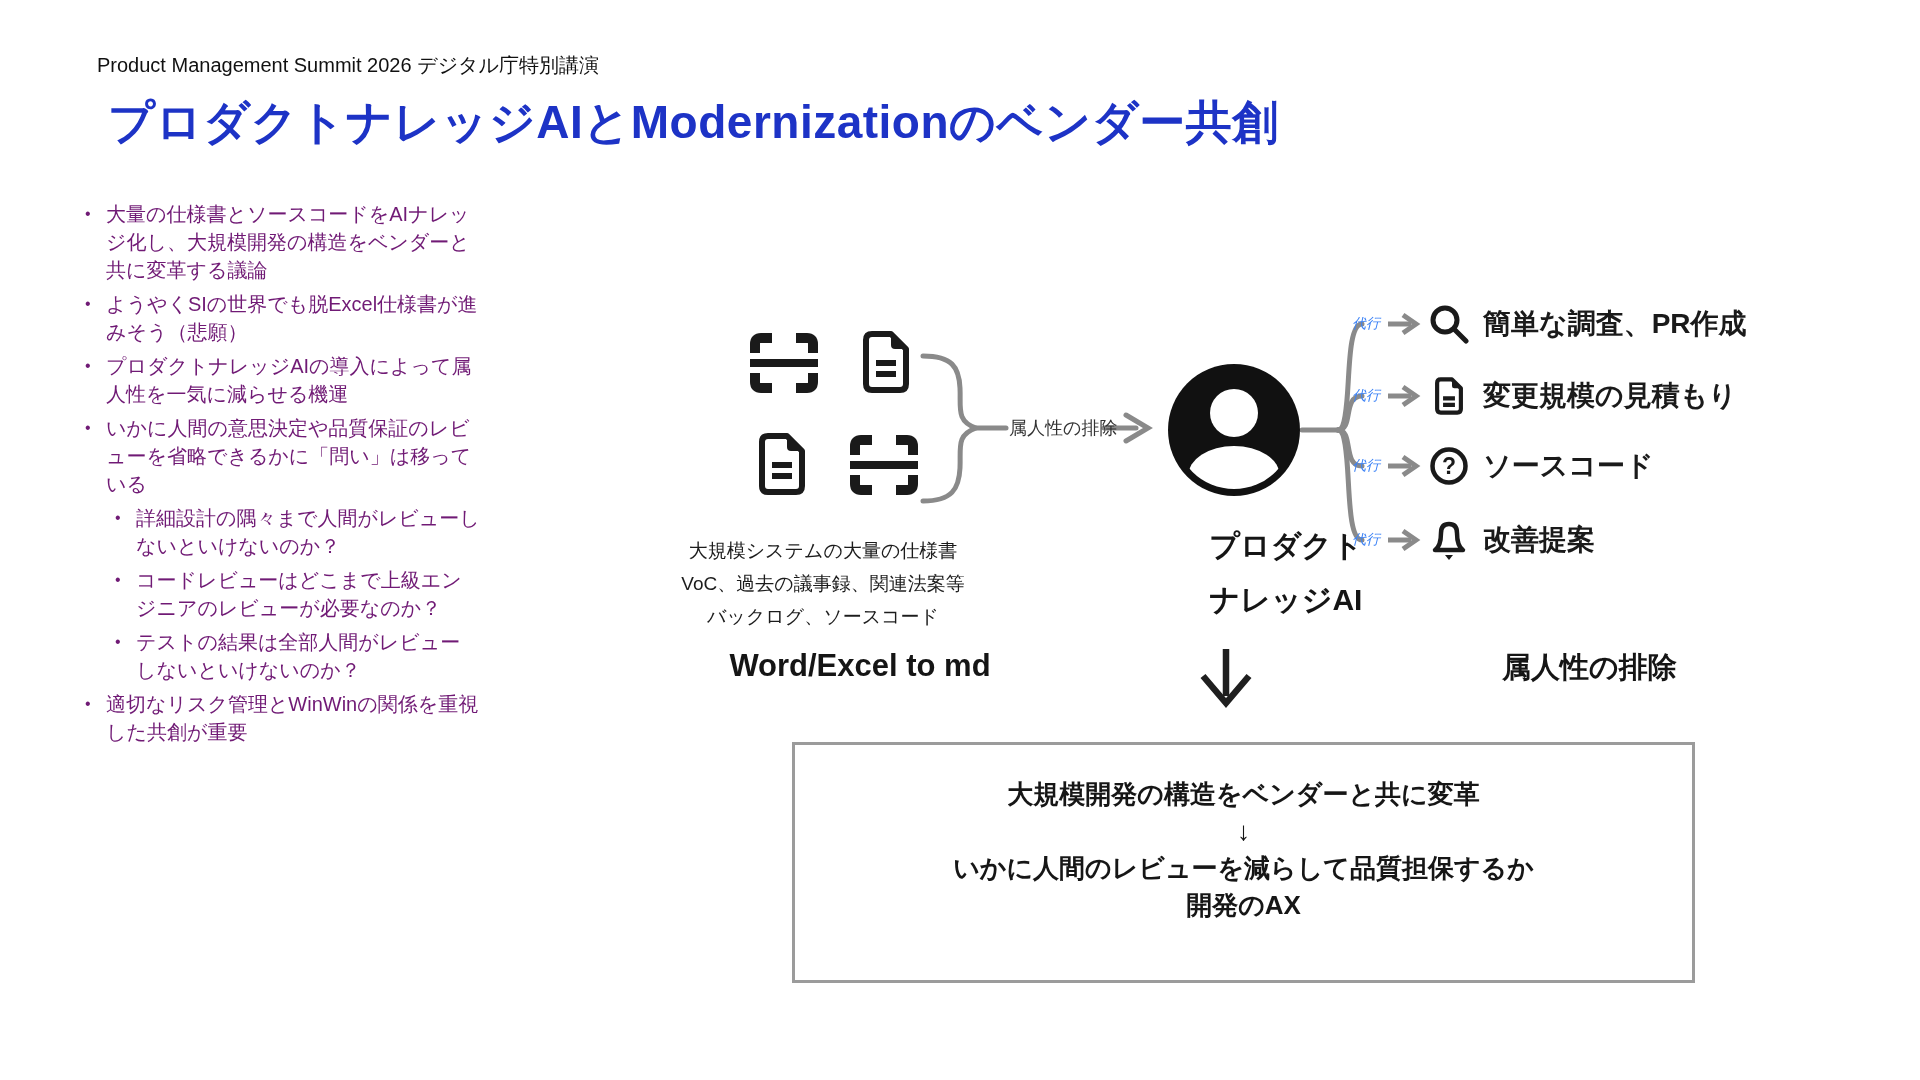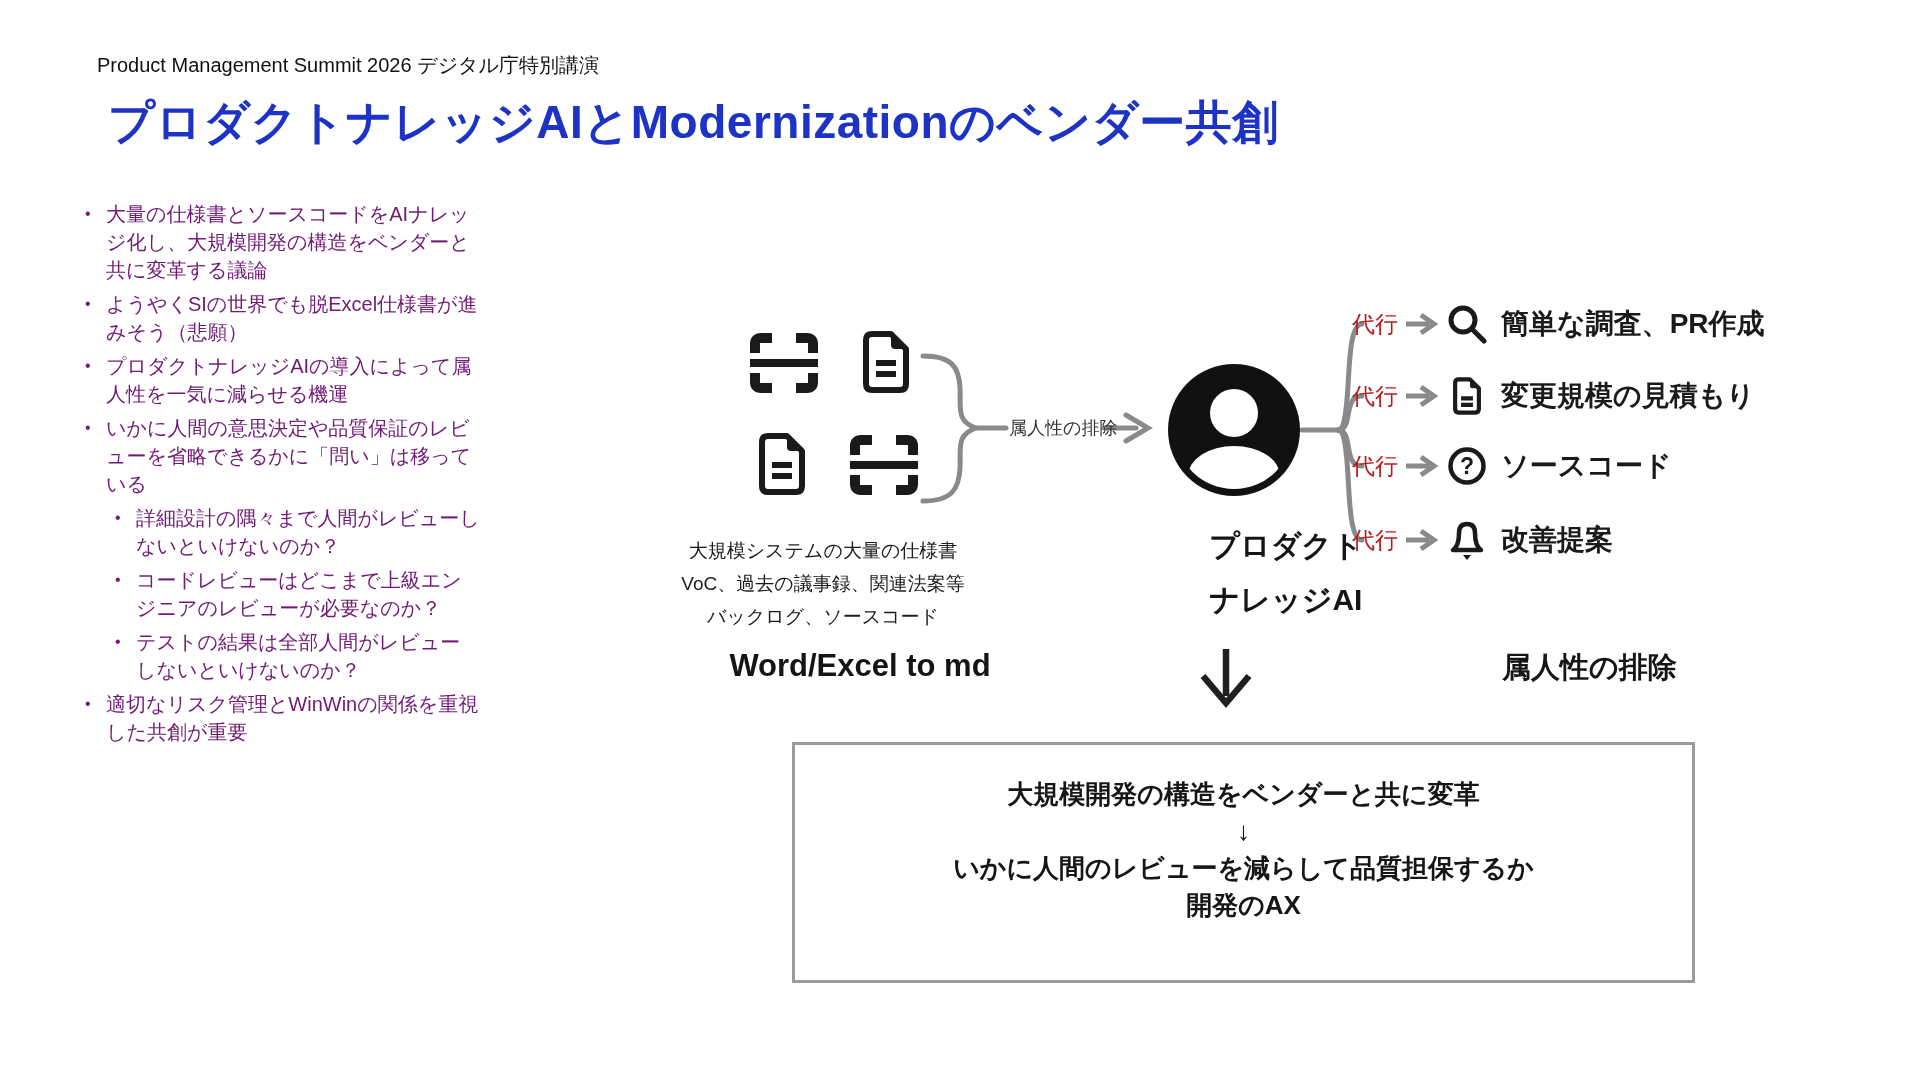--- a/index.html
+++ b/index.html
@@ -28,21 +28,21 @@
   .tomd{position:absolute;left:640px;top:648px;width:440px;text-align:center;
         font-size:31px;font-weight:800;color:#151515;}
 
   .knowledge-label{position:absolute;left:1009px;top:416px;font-size:18px;color:#333;}
 
   .ai-label{position:absolute;left:1136px;top:519px;width:300px;text-align:center;
             font-size:30px;font-weight:800;line-height:54px;color:#151515;}
 
   
   .outrow{position:absolute;left:1352px;height:44px;display:flex;align-items:center;}
-  .daiko{font-size:23px;color:#b91c1c;margin-right:7px;}
+  .daiko{font-size:14px;color:#3b82f6;margin-right:7px;font-style:italic;}
   .garrow{margin-right:7px;flex:none;}
   .oicon{width:42px;display:flex;justify-content:center;align-items:center;flex:none;}
   .outlabel{font-size:28px;font-weight:600;color:#1a1a1a;margin-left:13px;white-space:nowrap;}
 
   .outcome{position:absolute;left:1502px;top:648px;font-size:29px;font-weight:800;color:#151515;}
 
   .connectors,.downarrow{position:absolute;pointer-events:none;}
   .connectors{left:0;top:0;}
   .downarrow{left:1196px;top:646px;}
 

